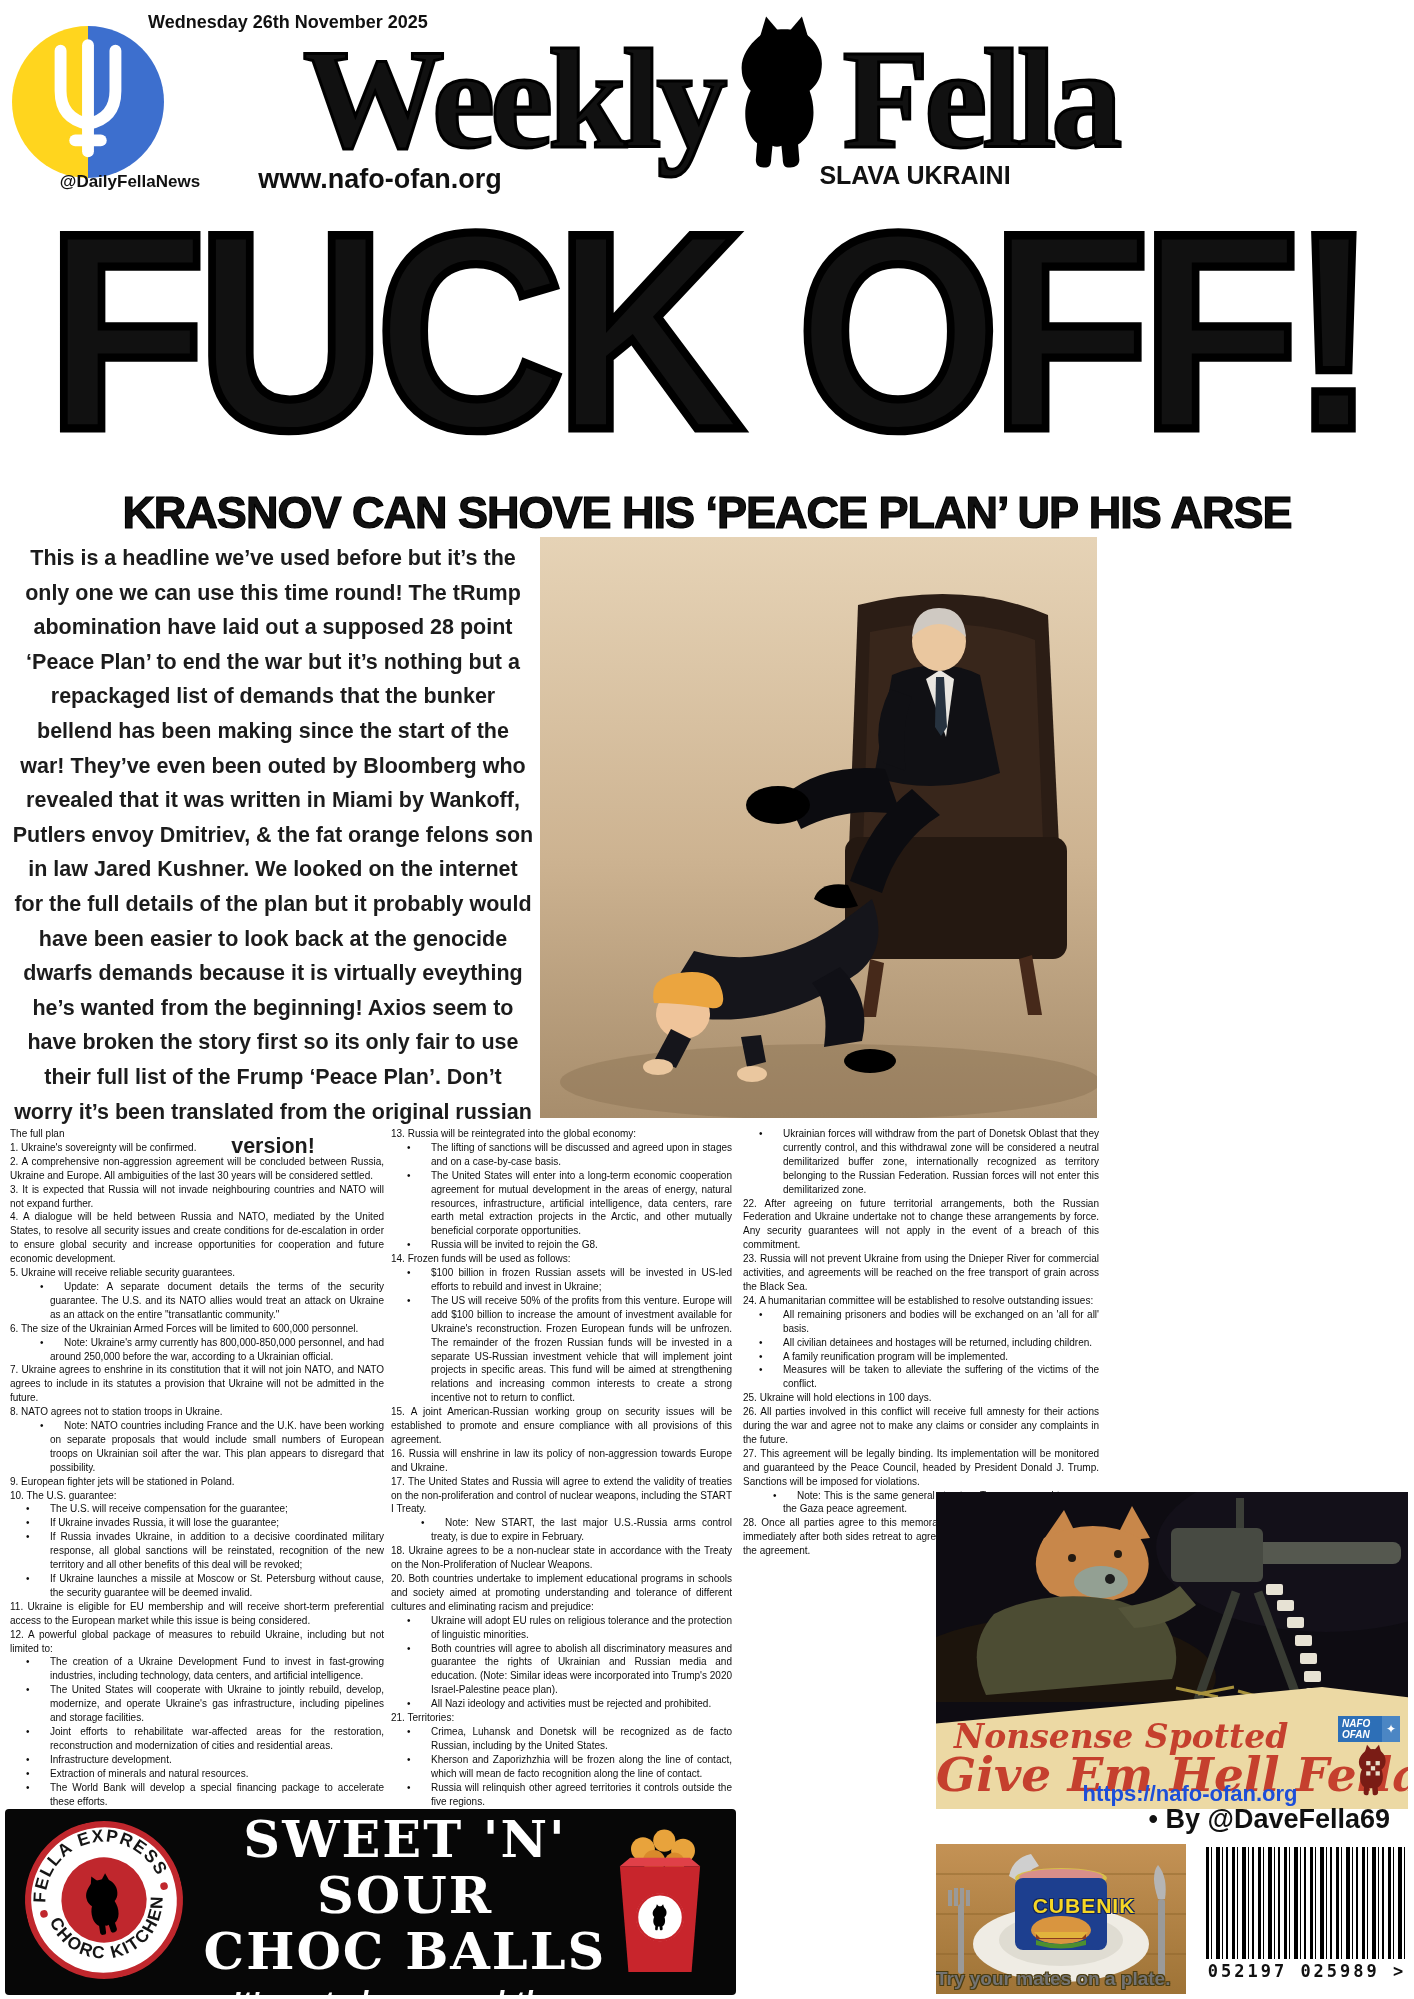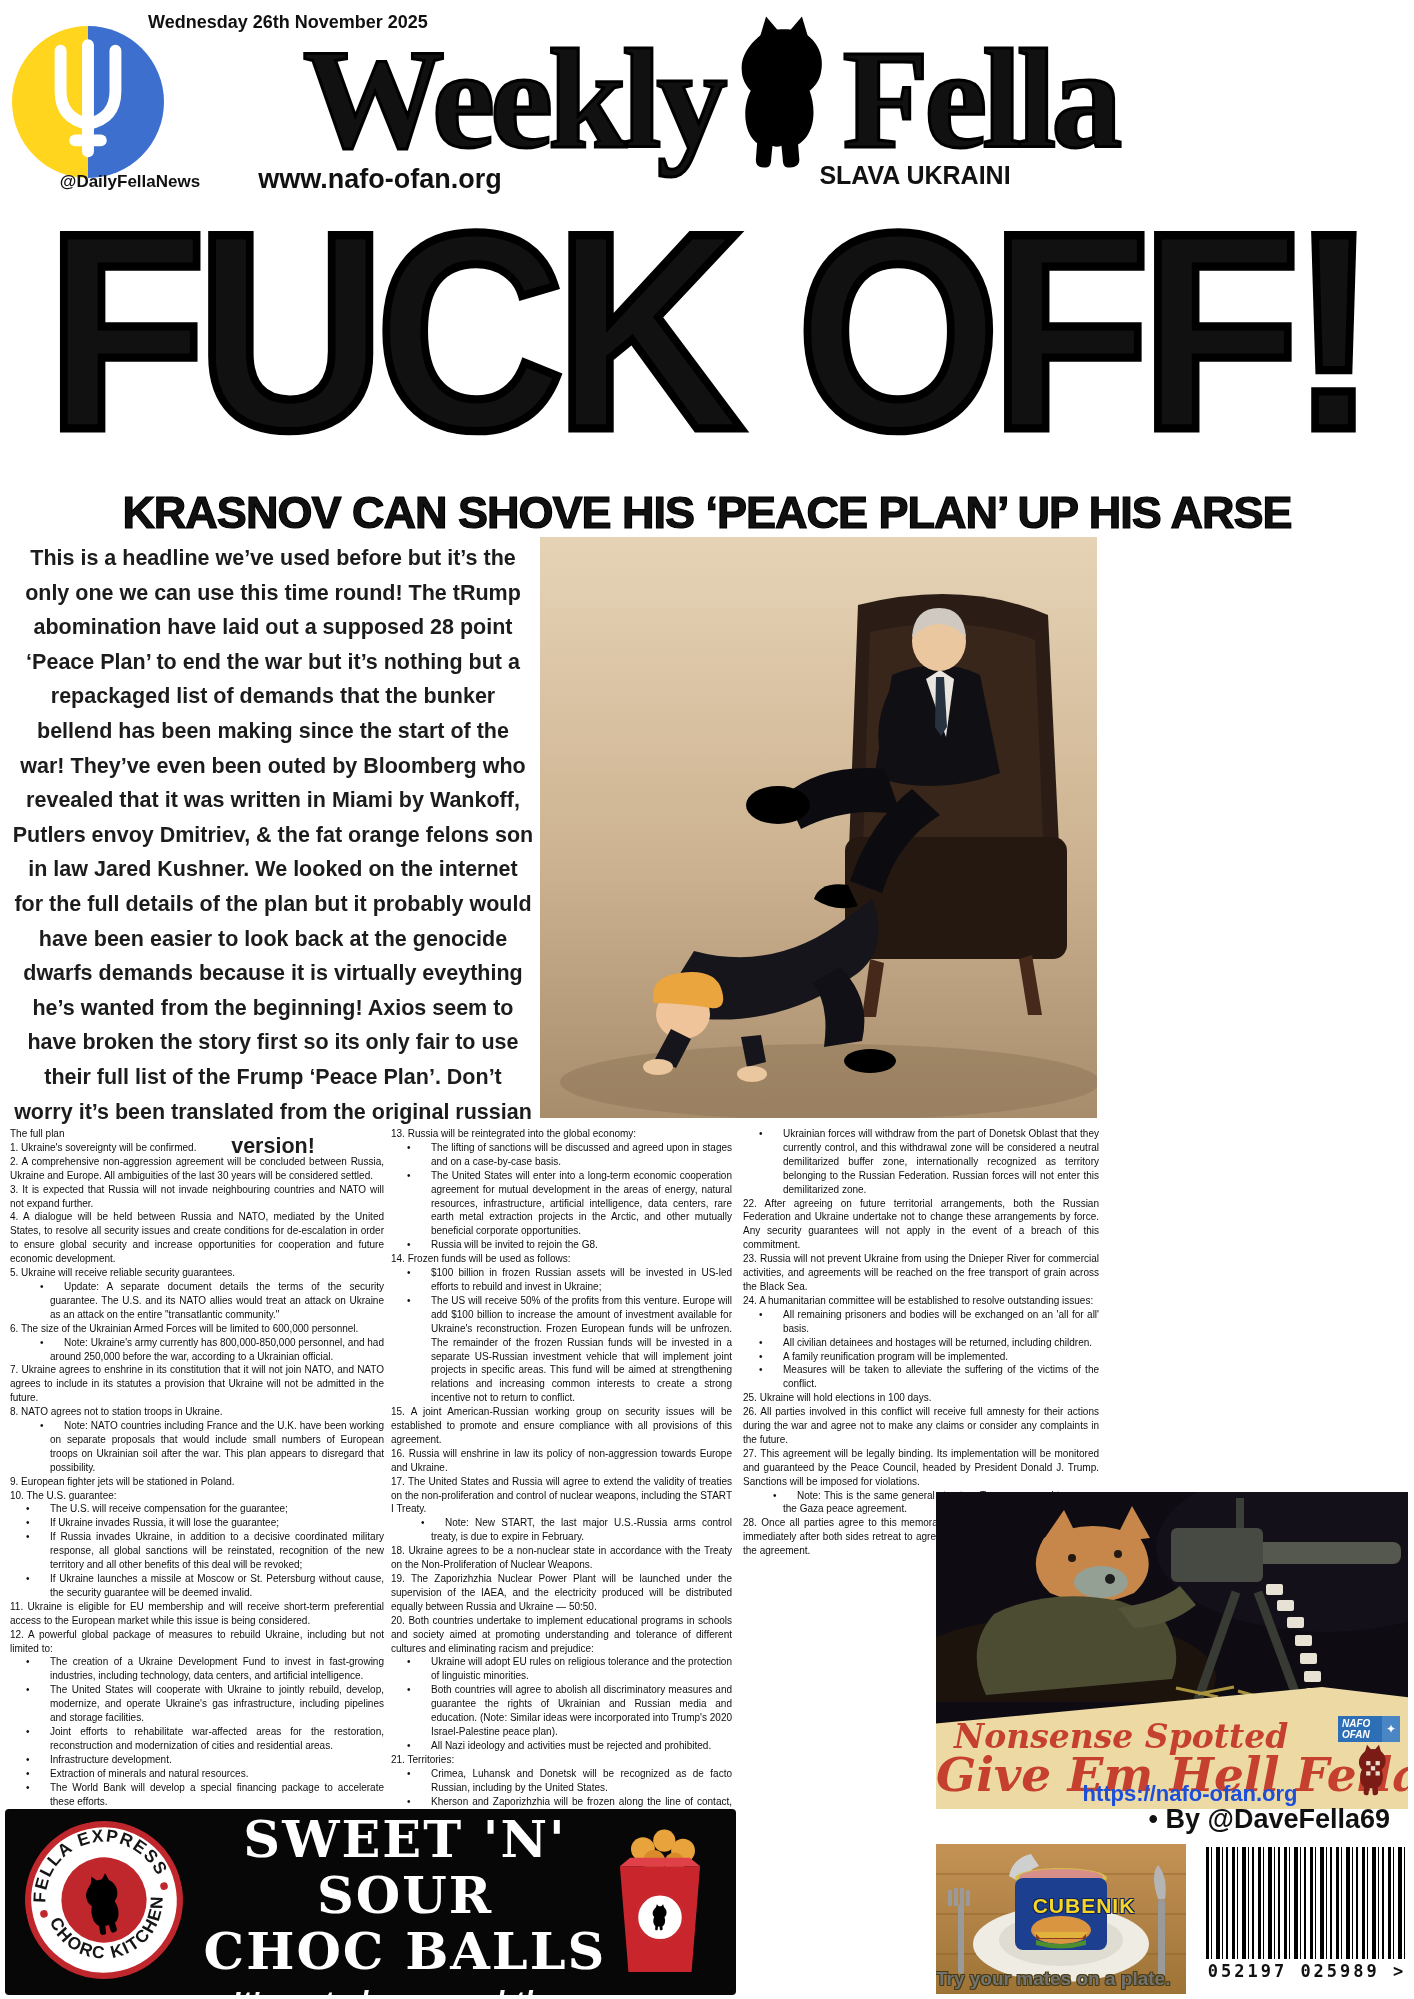--- a/index.html
+++ b/index.html
@@ -191,21 +191,20 @@
       <div class="plan-line bullet">The United States will enter into a long-term economic cooperation agreement for mutual development in the areas of energy, natural resources, infrastructure, artificial intelligence, data centers, rare earth metal extraction projects in the Arctic, and other mutually beneficial corporate opportunities.</div>
       <div class="plan-line bullet">Russia will be invited to rejoin the G8.</div>
       <div class="plan-line">14. Frozen funds will be used as follows:</div>
       <div class="plan-line bullet">$100 billion in frozen Russian assets will be invested in US-led efforts to rebuild and invest in Ukraine;</div>
       <div class="plan-line bullet">The US will receive 50% of the profits from this venture. Europe will add $100 billion to increase the amount of investment available for Ukraine's reconstruction. Frozen European funds will be unfrozen. The remainder of the frozen Russian funds will be invested in a separate US-Russian investment vehicle that will implement joint projects in specific areas. This fund will be aimed at strengthening relations and increasing common interests to create a strong incentive not to return to conflict.</div>
       <div class="plan-line">15. A joint American-Russian working group on security issues will be established to promote and ensure compliance with all provisions of this agreement.</div>
       <div class="plan-line">16. Russia will enshrine in law its policy of non-aggression towards Europe and Ukraine.</div>
       <div class="plan-line">17. The United States and Russia will agree to extend the validity of treaties on the non-proliferation and control of nuclear weapons, including the START I Treaty.</div>
       <div class="plan-line bullet note">Note: New START, the last major U.S.-Russia arms control treaty, is due to expire in February.</div>
       <div class="plan-line">18. Ukraine agrees to be a non-nuclear state in accordance with the Treaty on the Non-Proliferation of Nuclear Weapons.</div>
-      <div class="plan-line">19. The Zaporizhzhia Nuclear Power Plant will be launched under the supervision of the IAEA, and the electricity produced will be distributed equally between Russia and Ukraine — 50:50.</div>
       <div class="plan-line">20. Both countries undertake to implement educational programs in schools and society aimed at promoting understanding and tolerance of different cultures and eliminating racism and prejudice:</div>
       <div class="plan-line bullet">Ukraine will adopt EU rules on religious tolerance and the protection of linguistic minorities.</div>
       <div class="plan-line bullet">Both countries will agree to abolish all discriminatory measures and guarantee the rights of Ukrainian and Russian media and education. (Note: Similar ideas were incorporated into Trump's 2020 Israel-Palestine peace plan).</div>
       <div class="plan-line bullet">All Nazi ideology and activities must be rejected and prohibited.</div>
       <div class="plan-line">21. Territories:</div>
       <div class="plan-line bullet">Crimea, Luhansk and Donetsk will be recognized as de facto Russian, including by the United States.</div>
       <div class="plan-line bullet">Kherson and Zaporizhzhia will be frozen along the line of contact, which will mean de facto recognition along the line of contact.</div>
       <div class="plan-line bullet">Russia will relinquish other agreed territories it controls outside the five regions.</div>
     </div>
   <div class="plan-col" style="left:743px;width:356px">

